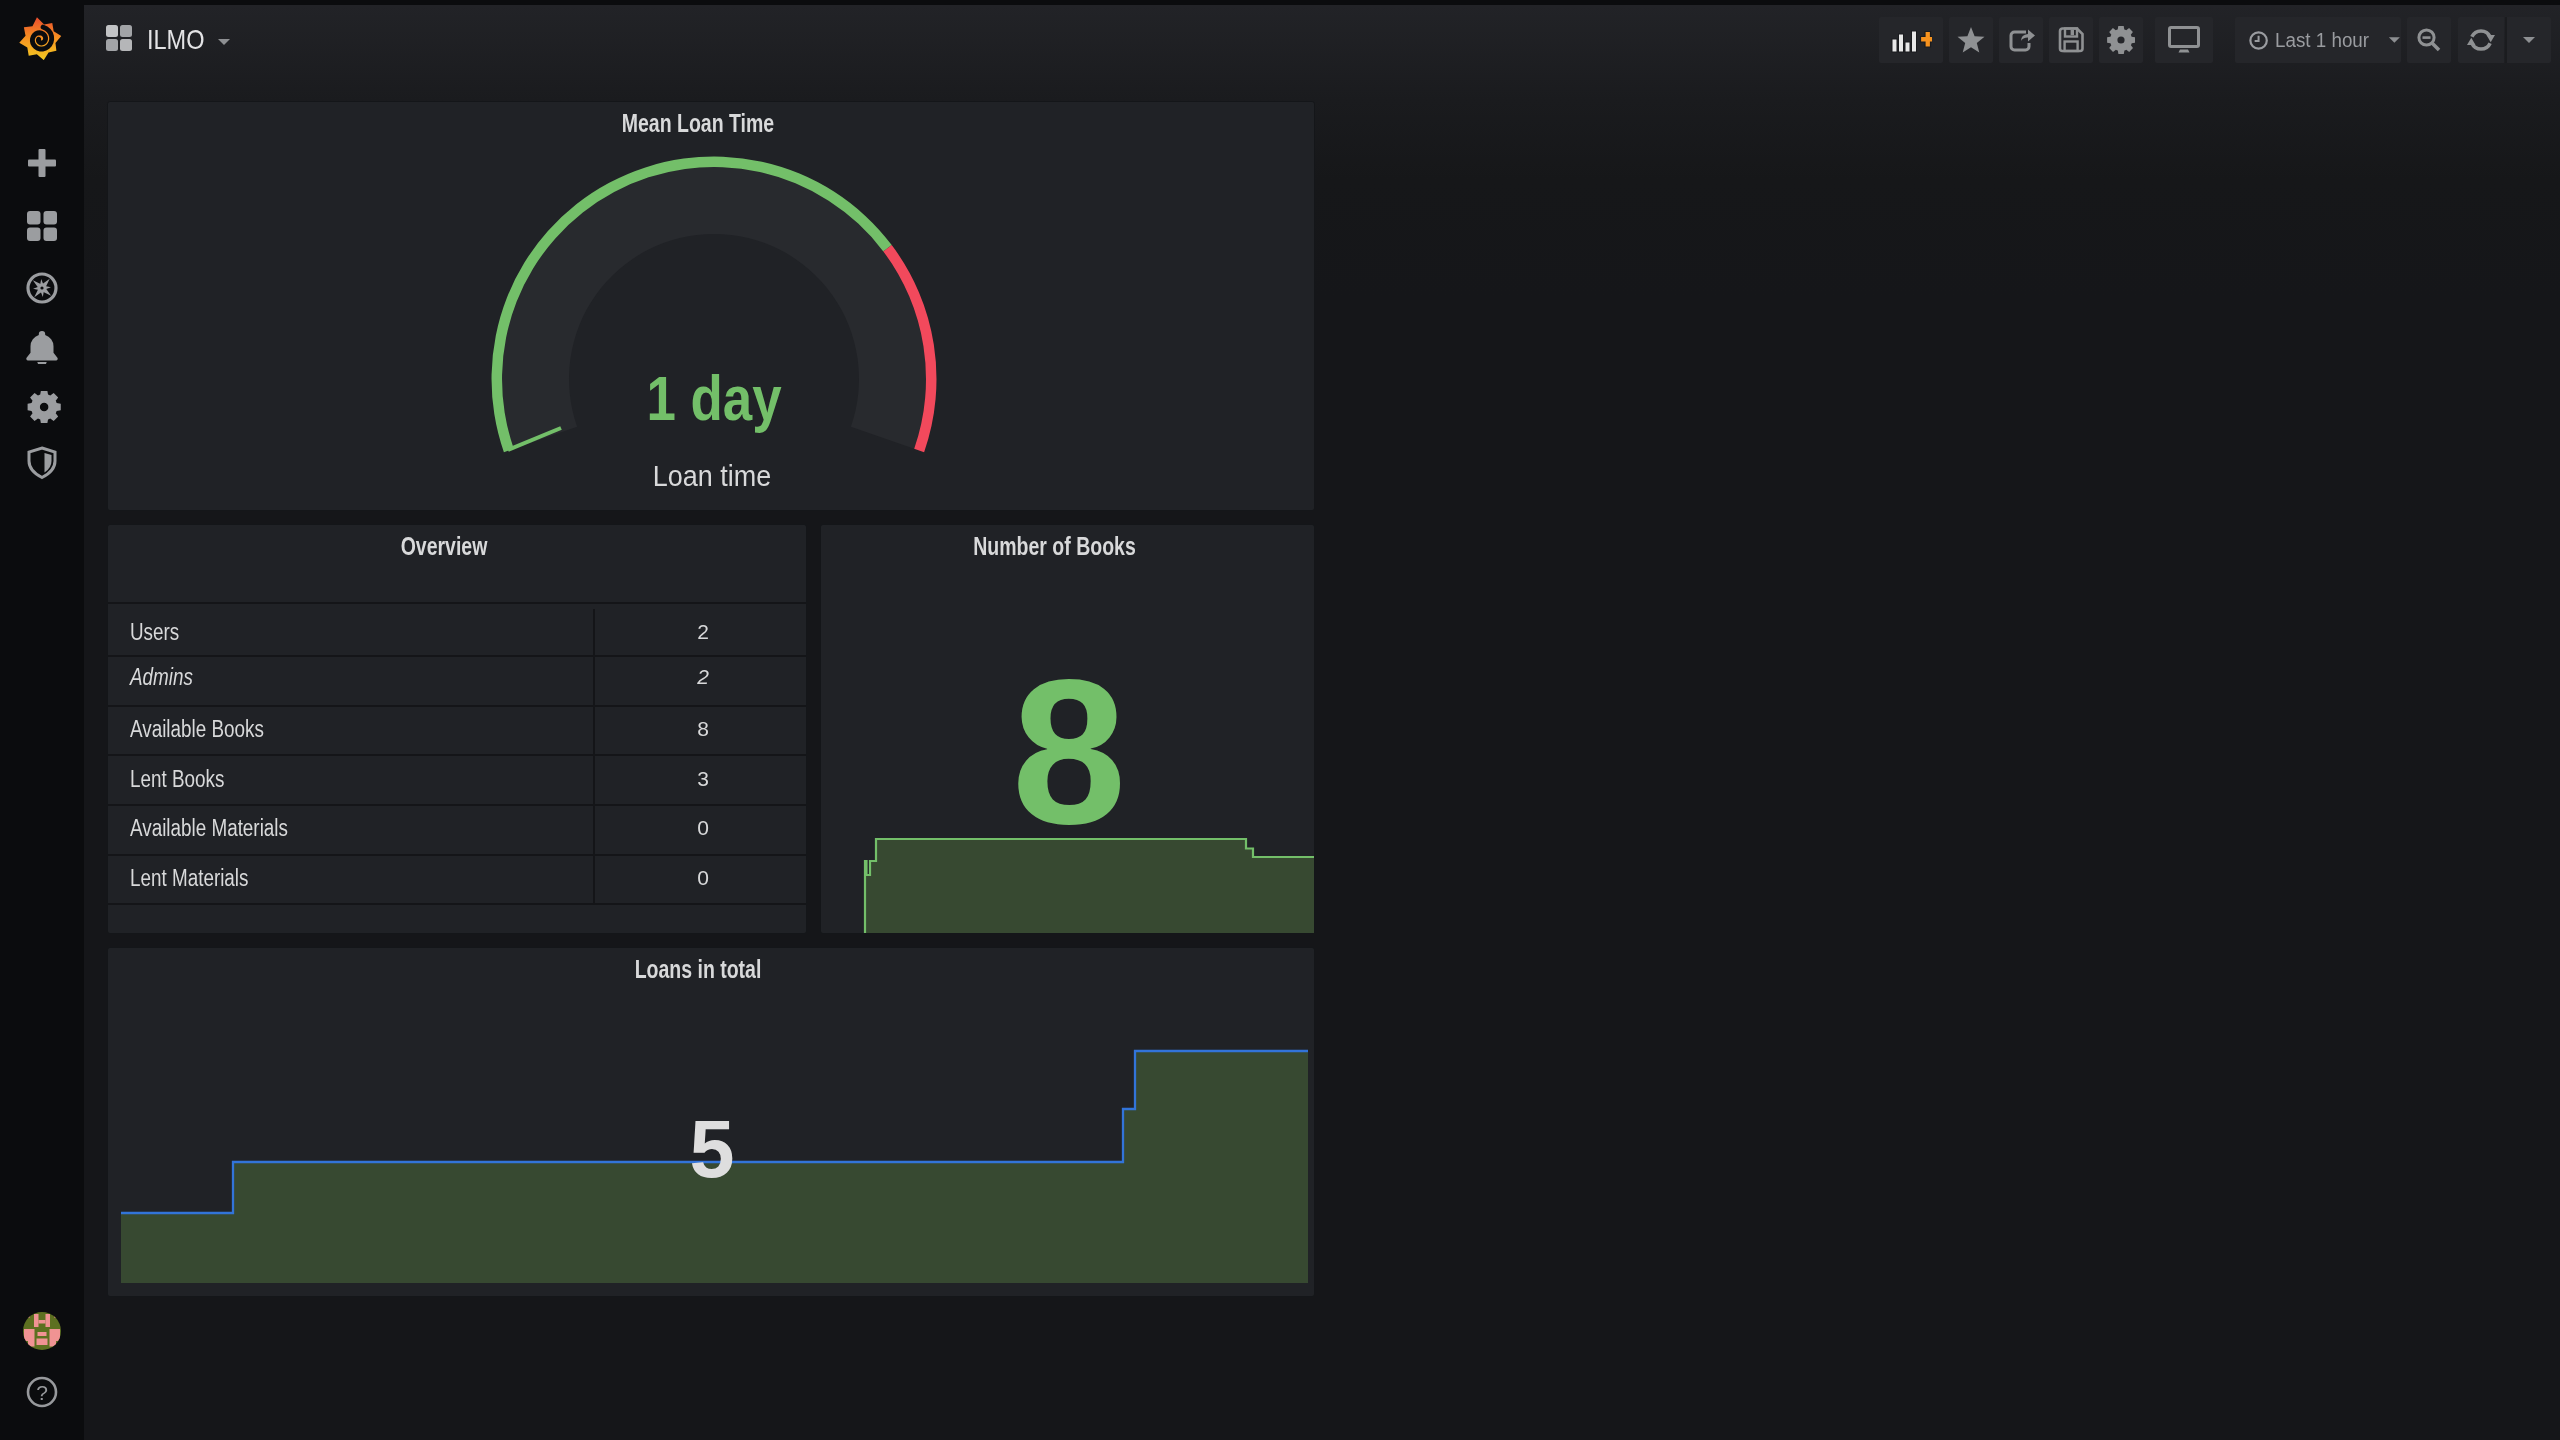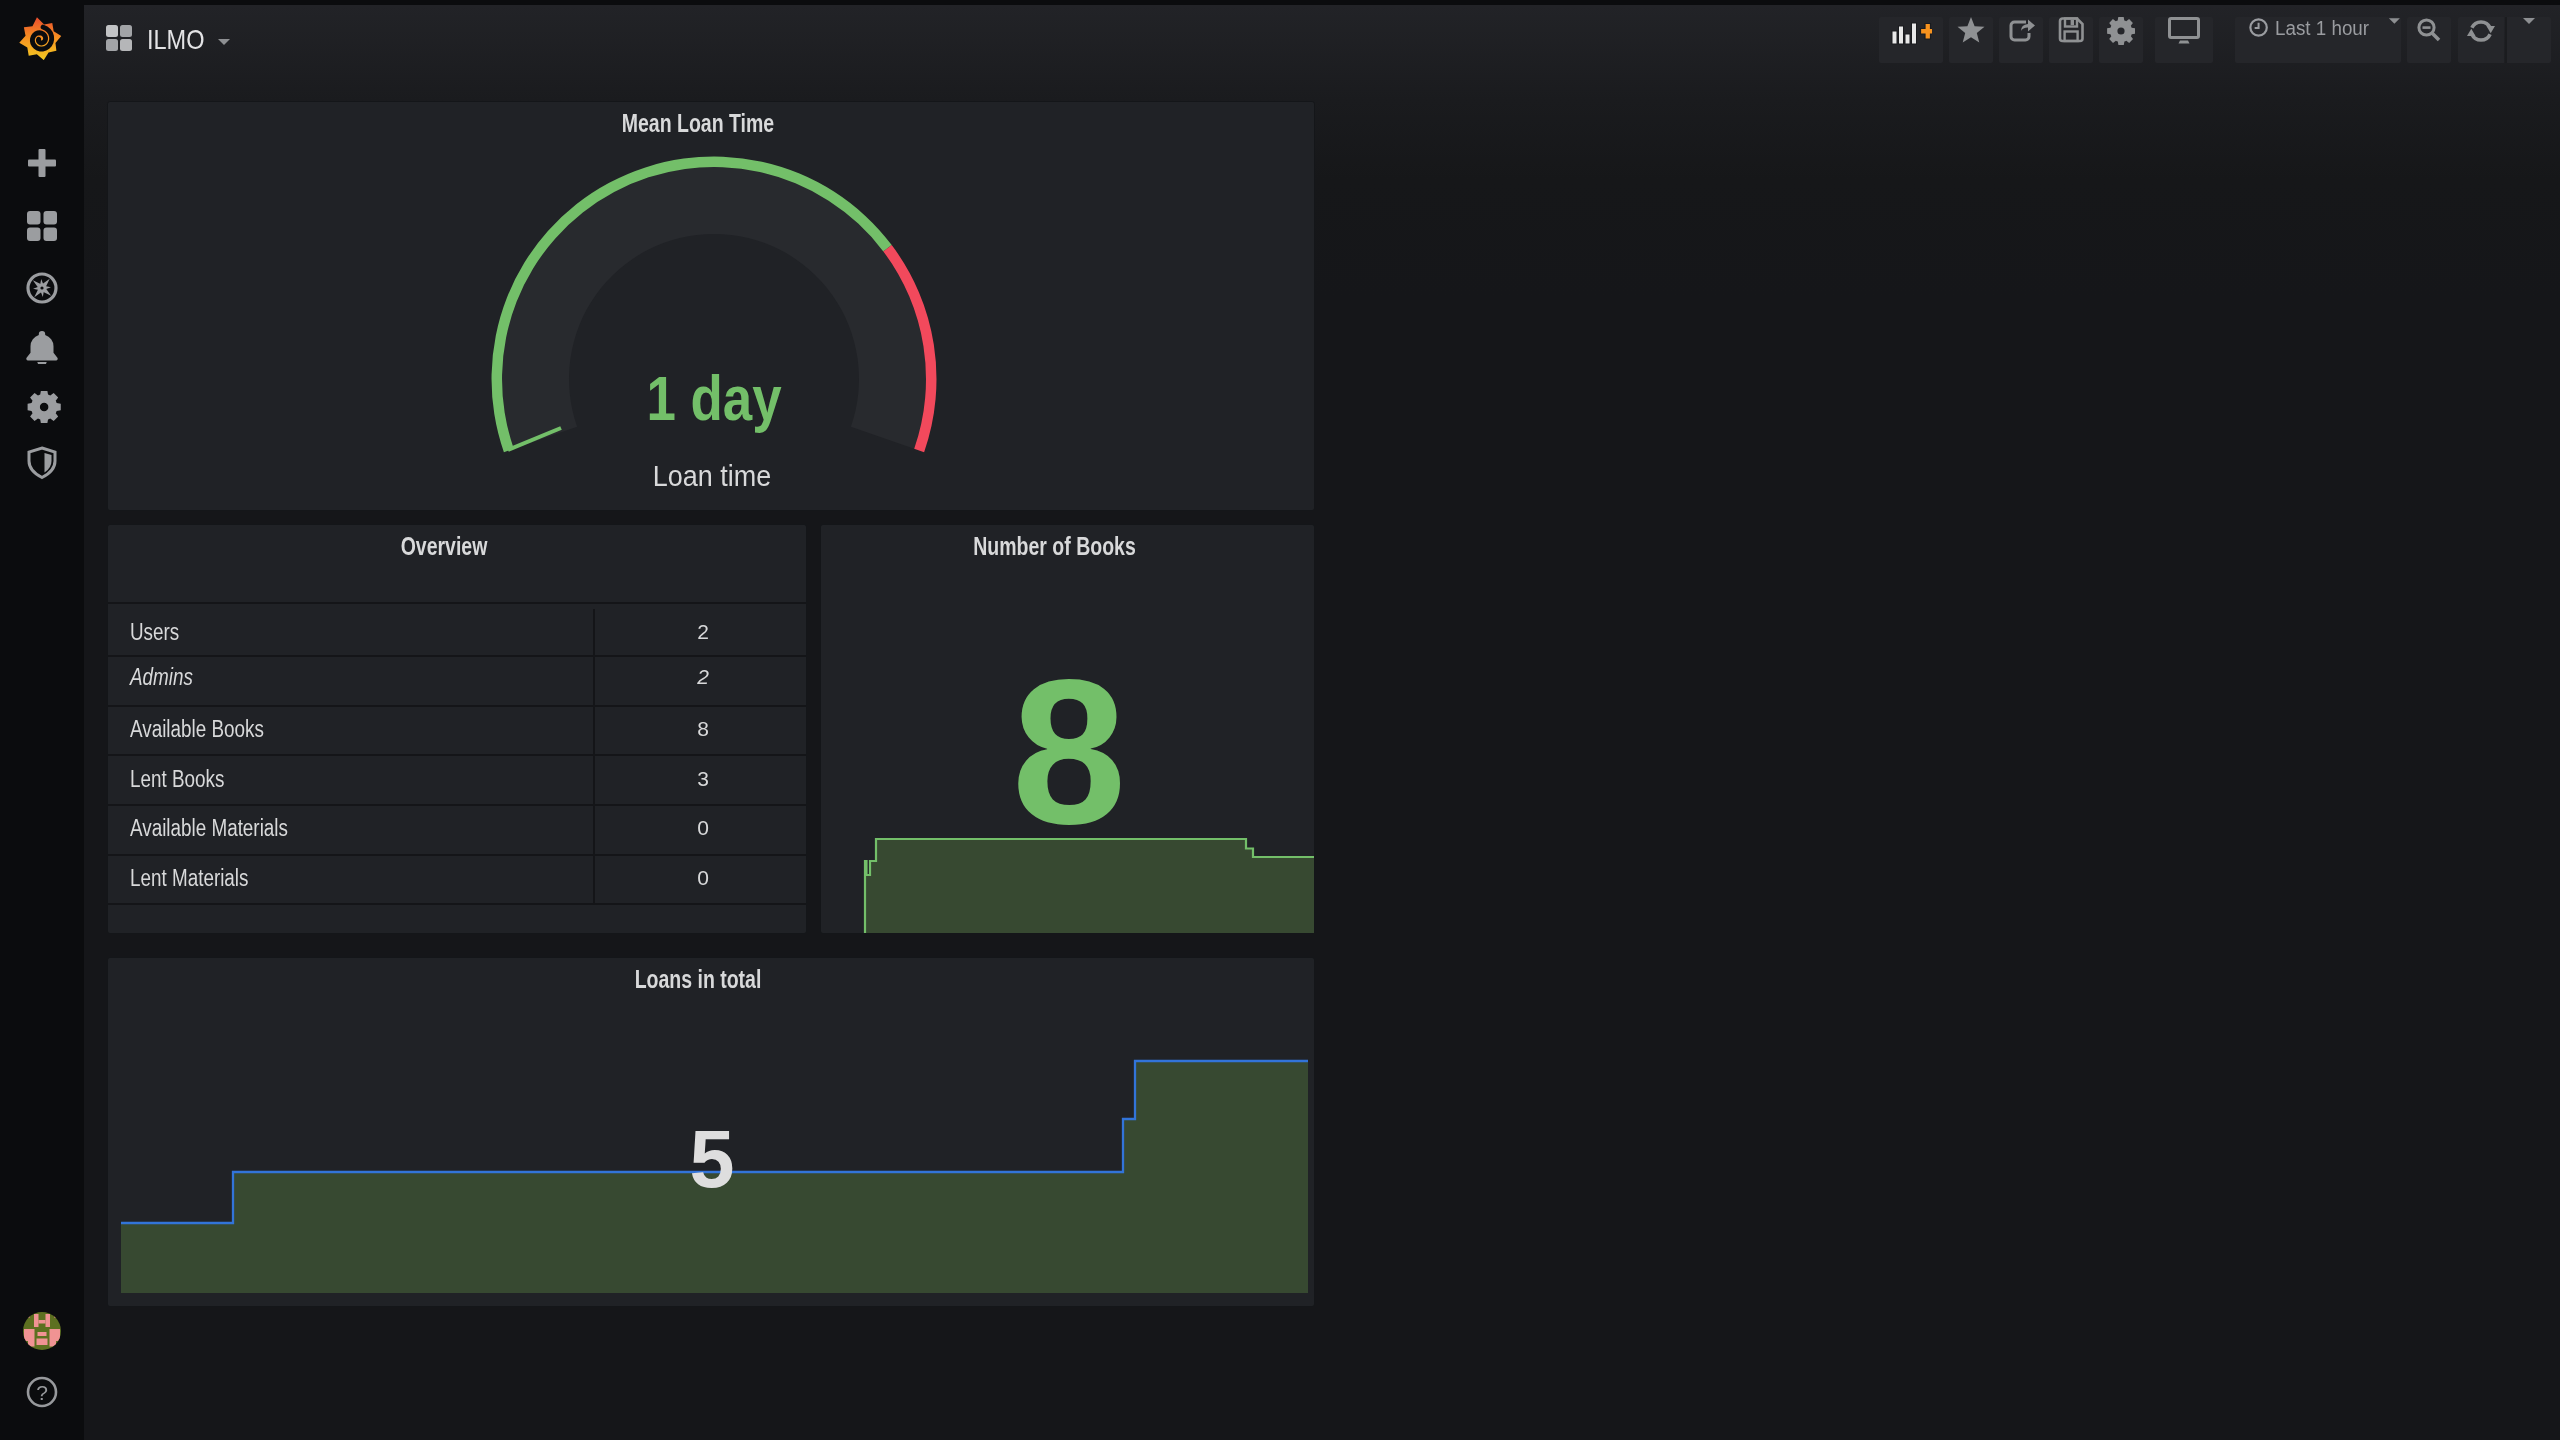--- a/index.html
+++ b/index.html
@@ -22,21 +22,21 @@
     position:absolute; background:#202226;
     border:1px solid #141619; border-radius:3px;
   }
   .ptitle {
     position:absolute; top:7px; left:0; right:26px; text-align:center;
     color:#d8d9da; font-size:25px; font-weight:700;
     transform:scaleX(0.78);
   }
   .navbtn {
     position:absolute; top:17px; height:46px; background:#25262a;
-    border-radius:2px; display:flex; align-items:flex-start; justify-content:center;
+    border-radius:2px; display:flex; align-items:center; justify-content:center;
   }
   .tbl-row { position:absolute; left:0; width:100%; height:49px; color:#d8d9da; font-size:23px; }
   .tbl-row .m { position:absolute; left:22px; top:50%; transform:translateY(-50%) scaleX(0.82); transform-origin:left center; }
   .tbl-row .v { position:absolute; right:97px; top:50%; transform:translateY(-50%); font-size:21px; }
   .hline { position:absolute; left:0; width:100%; height:2px; background:#141518; }
 </style>
 </head>
 <body>
 <div class="content">
   <div style="position:absolute;left:0;top:0;width:100%;height:5px;background:#0b0c0e;"></div>
@@ -177,21 +177,21 @@
 
     <svg style="position:absolute;left:0;top:0;" width="493" height="312" viewBox="0 0 493 312">
         <text x="248" y="298" text-anchor="middle" font-size="206" font-weight="700" fill="#73bf69" font-family="Liberation Sans, sans-serif">8</text>
       </svg>
     <svg style="position:absolute;left:0;bottom:0;" width="493" height="96" viewBox="0 0 493 96">
       <path d="M44 96 L44 24 L45.5 24 L45.5 38 L49 38 L49 24 L55 24 L55 2 L425 2 L425 11.5 L432 11.5 L432 20 L493 20 L493 96 Z" fill="#374931"></path>
       <path d="M44 96 L44 24 L45.5 24 L45.5 38 L49 38 L49 24 L55 24 L55 2 L425 2 L425 11.5 L432 11.5 L432 20 L493 20" fill="none" stroke="#73bf69" stroke-width="2.2"></path>
     </svg>
   </div>
 
-  <div class="panel" style="left:23px; top:947px; width:1208px; height:350px;margin-top:10px;">
+  <div class="panel" style="left:23px; top:947px; width:1208px; height:350px;">
     <div class="ptitle">Loans in total</div>
 
     <svg style="position:absolute;left:0;top:0;" width="1206" height="348" viewBox="0 0 1206 348">
       <path d="M13 265 L125 265 L125 214 L1015 214 L1015 161 L1027 161 L1027 103 L1200 103 L1200 335 L13 335 Z" fill="#374931"></path>
       <path d="M13 265 L125 265 L125 214 L1015 214 L1015 161 L1027 161 L1027 103 L1200 103" fill="none" stroke="#3274d9" stroke-width="2.3"></path>
       <text x="604" y="229" text-anchor="middle" font-size="81" font-weight="700" fill="#dedede" font-family="Liberation Sans, sans-serif">5</text>
     </svg>
   </div>
 </div>
 <div class="sidebar">

